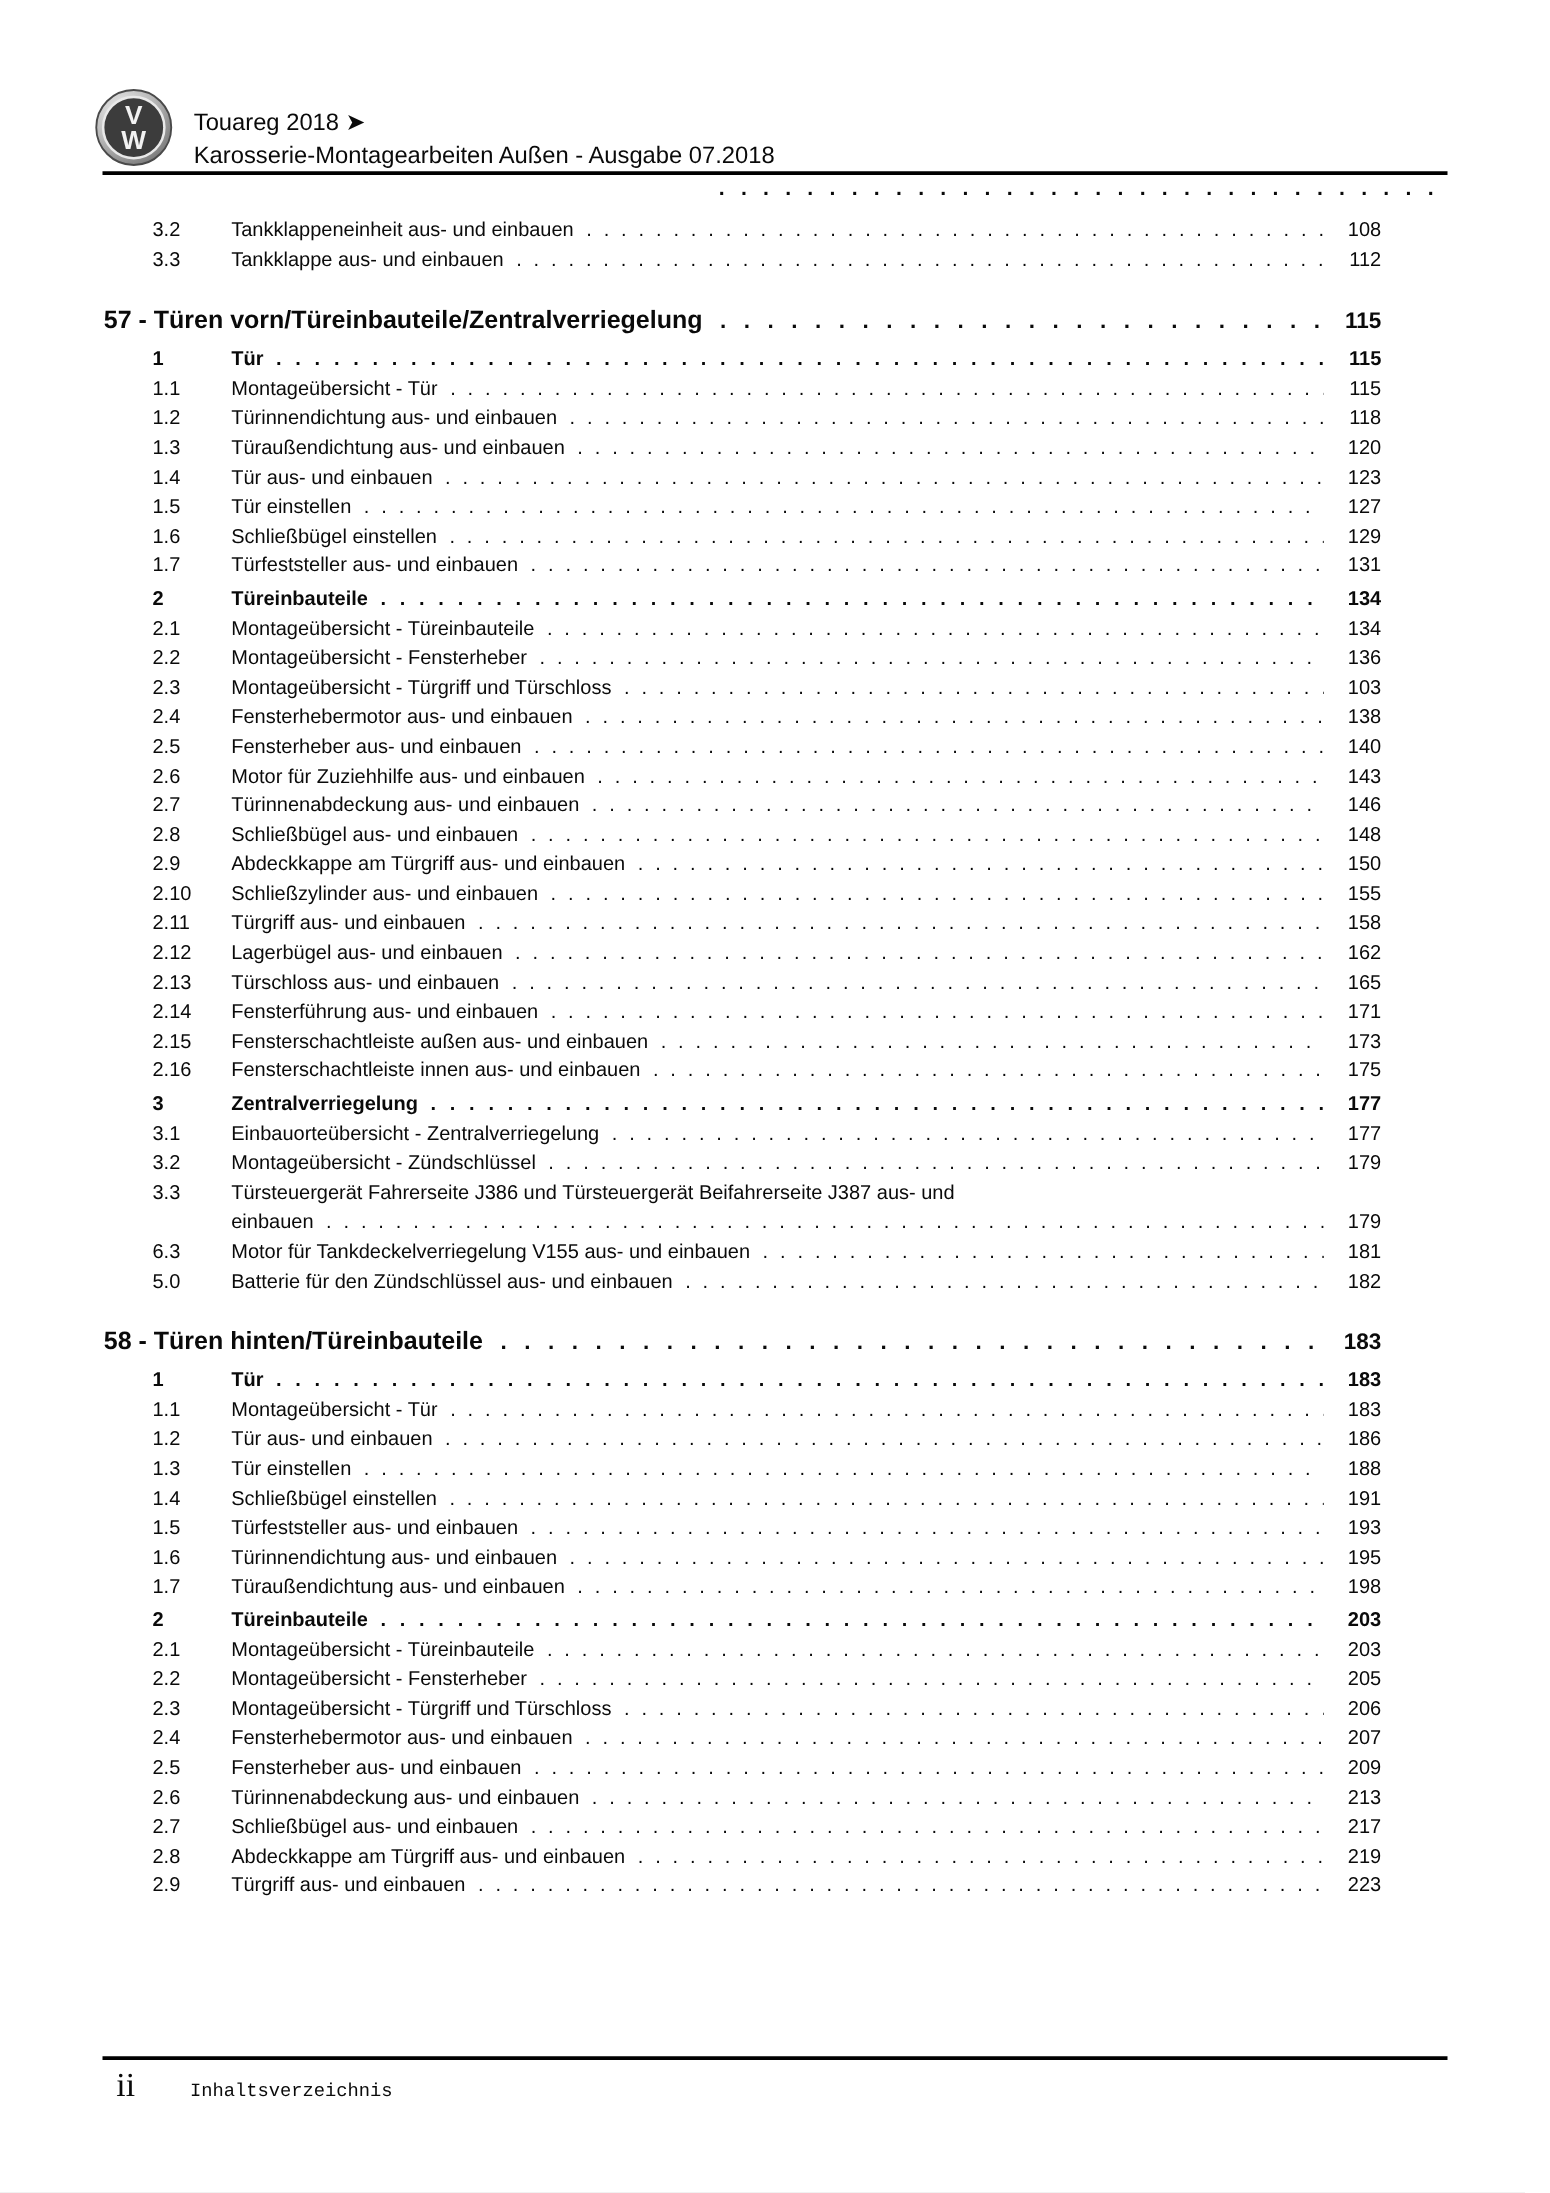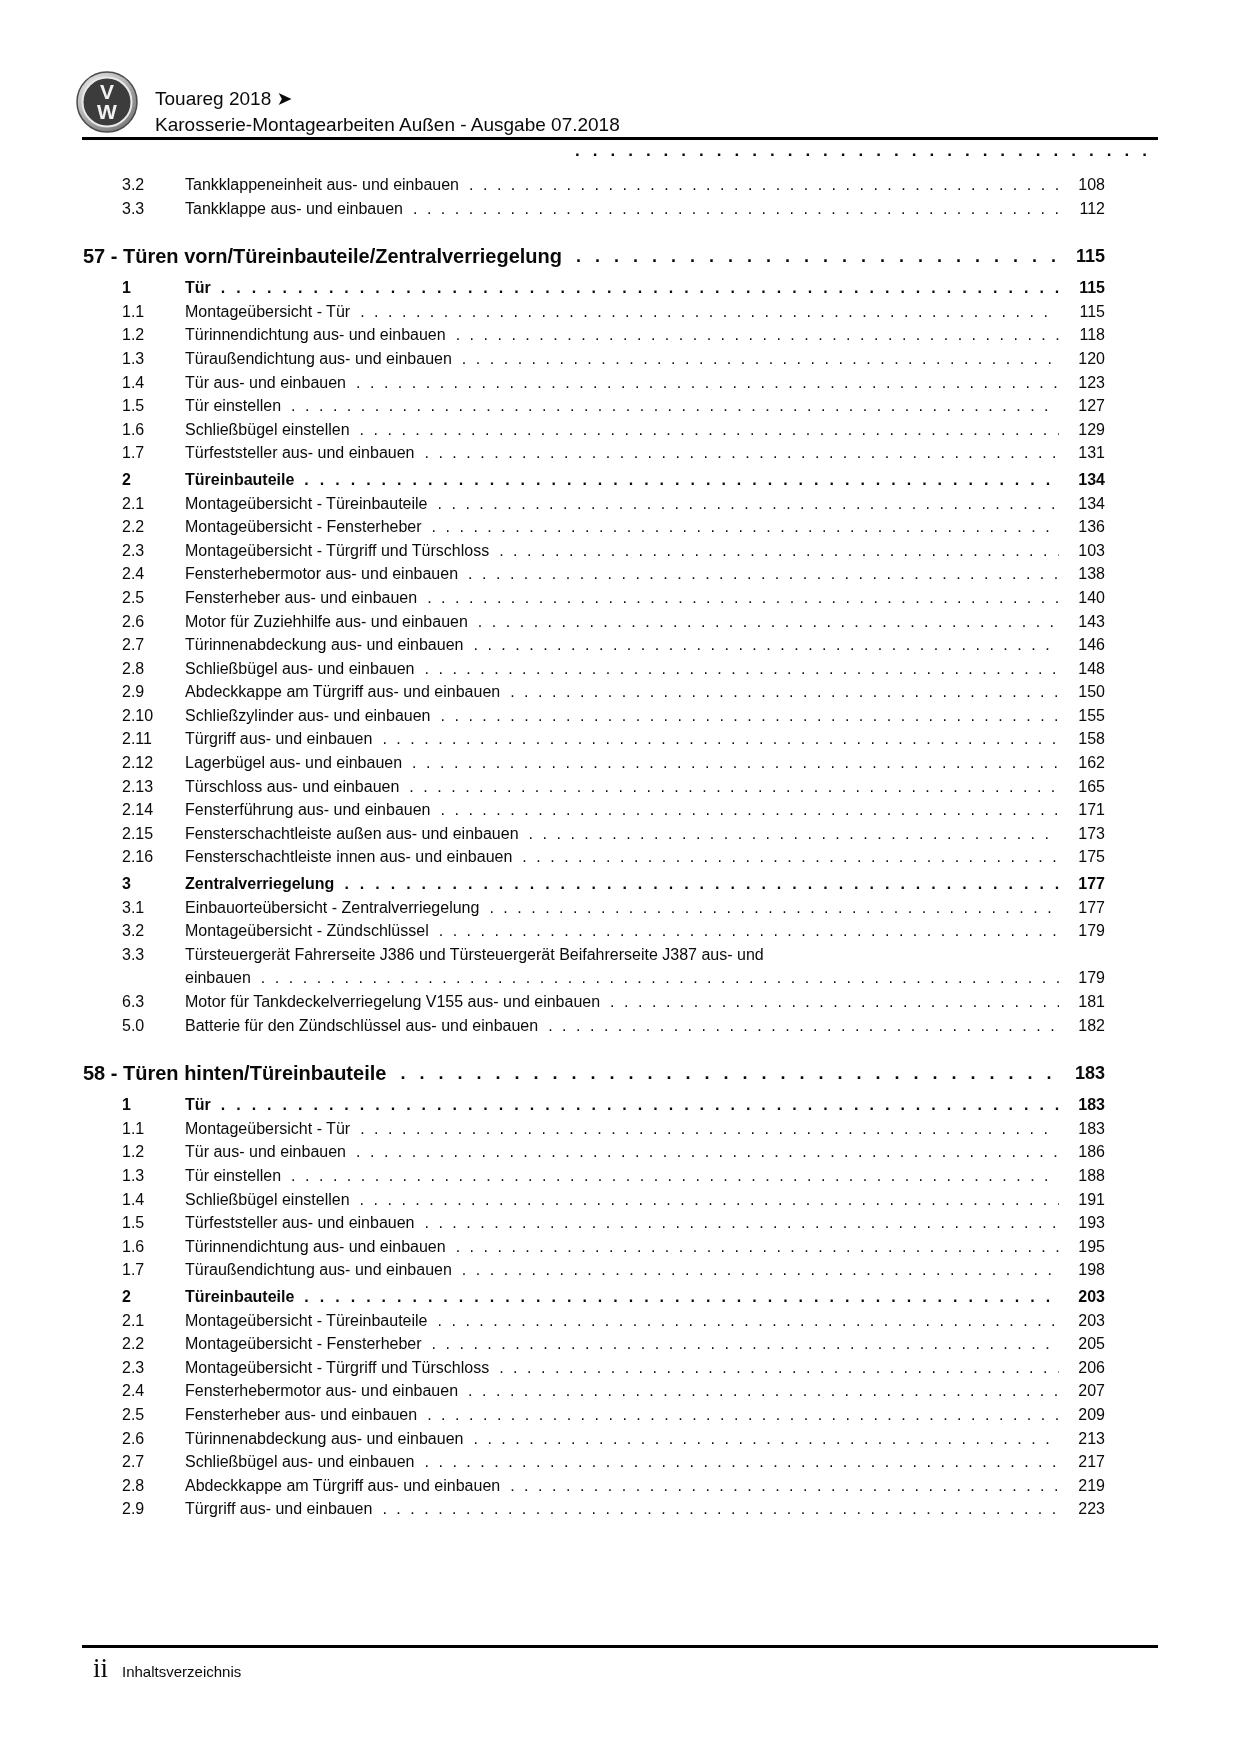--- a/index.html
+++ b/index.html
@@ -45,21 +45,21 @@
     line-height:30px; font-size:20px; font-weight:bold;
     display:flex; align-items:flex-end; white-space:nowrap;
   }
   .chapter-row .leader { font-size:18px; letter-spacing:14px; margin-left:14px; }
   .chapter-row .pagenum { font-size:18px; }
 
   
   .footer-rule { top:1645px; }
   .footer { position:absolute; left:93px; top:1650px; display:flex; align-items:baseline; }
   .folio { font-size:27px; line-height:36px;font-family:Liberation Serif, serif; }
-  .footer-label { font-size:15px; margin-left:14px; }
+  .footer-label { font-size:15px; margin-left:44px;font-family:Liberation Mono, monospace; }
 </style>
 </head>
 <body>
 
 <div class="page">
 
   <div class="header">
     <svg class="logo" viewBox="0 0 64 64">
       <defs>
         <radialGradient id="ringg" cx="35%" cy="30%" r="80%">

